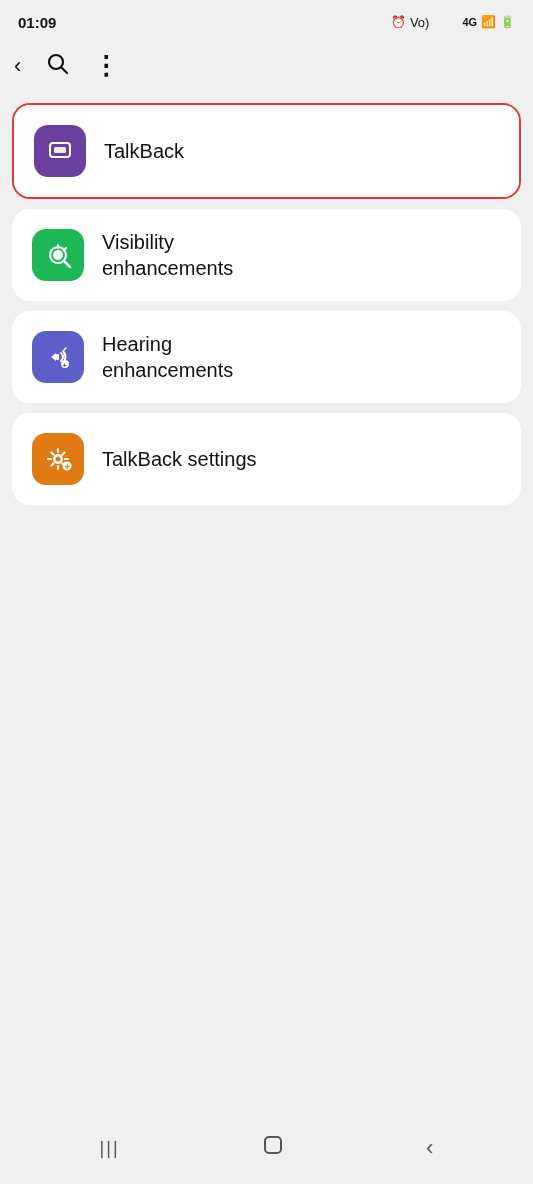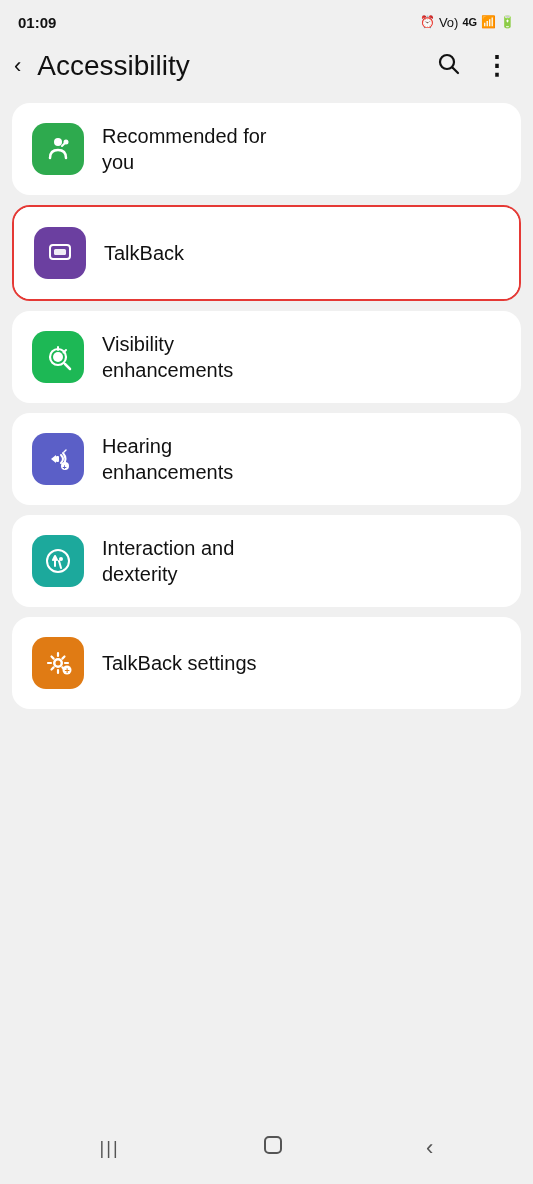--- a/index.html
+++ b/index.html
@@ -137,53 +137,39 @@
     }
   </style>
 </head>
 <body>
 
 <div class="status-bar">
   <span class="status-time">01:09</span>
   <div class="status-icons">
     <span>⏰</span>
     <span style="font-size:13px;">Vo)</span>
-    <span style="font-size:11px; font-weight:600;">4G</span>
+    <span style="font-size:11px; font-weight:600;margin-left:29px;">4G</span>
     <span>📶</span>
     <span>🔋</span>
   </div>
 </div>
 
 <div class="toolbar">
   <span class="toolbar-back">‹</span>
-  <span class="toolbar-title">Accessibility</span>
   <span class="toolbar-icon">
     <svg width="24" height="24" viewBox="0 0 24 24" fill="none" stroke="#111" stroke-width="2.2" stroke-linecap="round" stroke-linejoin="round">
       <circle cx="11" cy="11" r="7"></circle>
       <line x1="16.5" y1="16.5" x2="22" y2="22"></line>
     </svg>
   </span>
   <span class="toolbar-icon" style="font-size:26px; font-weight:700; letter-spacing:1px;">⋮</span>
 </div>
 
 <div class="content">
 
-  <div class="menu-card">
-    <div class="menu-item">
-      <div class="menu-icon icon-green">
-        <svg width="30" height="30" viewBox="0 0 30 30" fill="white">
-          <circle cx="15" cy="8" r="4"></circle>
-          <path d="M7 24 Q7 16 15 16 Q23 16 23 24" stroke="white" stroke-width="2.5" fill="none" stroke-linecap="round"></path>
-          <path d="M19 12 L23 8" stroke="white" stroke-width="2" stroke-linecap="round"></path>
-          <circle cx="23" cy="8" r="2.5" fill="white"></circle>
-        </svg>
-      </div>
-      <span class="menu-label">Recommended for<br>you</span>
-    </div>
-  </div>
 
   <div class="talkback-highlight">
     <div class="menu-card" style="border-radius:0;">
       <div class="menu-item">
         <div class="menu-icon icon-purple">
           <svg width="30" height="30" viewBox="0 0 30 30" fill="white">
             <rect x="5" y="7" width="20" height="14" rx="3" stroke="white" stroke-width="2" fill="none"></rect>
             <rect x="9" y="11" width="12" height="6" rx="1.5" fill="white" opacity="0.9"></rect>
           </svg>
         </div>
@@ -217,33 +203,20 @@
           <line x1="21" y1="8" x2="23" y2="6" stroke="white" stroke-width="1.5" stroke-linecap="round"></line>
           <path d="M20 9 Q25 15 20 21" stroke="white" stroke-width="2" fill="none" stroke-linecap="round"></path>
           <circle cx="22" cy="22" r="4" fill="white"></circle>
           <text x="19.5" y="25.5" font-size="7" fill="#5b5fc7" font-weight="bold">+</text>
         </svg>
       </div>
       <span class="menu-label">Hearing<br>enhancements</span>
     </div>
   </div>
 
-  <div class="menu-card">
-    <div class="menu-item">
-      <div class="menu-icon icon-teal">
-        <svg width="30" height="30" viewBox="0 0 30 30" fill="white">
-          <circle cx="15" cy="15" r="11" stroke="white" stroke-width="2" fill="none"></circle>
-          <path d="M12 10 L12 20 M10 14 L12 10 L14 14" stroke="white" stroke-width="2" fill="none" stroke-linecap="round" stroke-linejoin="round"></path>
-          <circle cx="18" cy="13" r="2" fill="white"></circle>
-          <path d="M16 15 L18 22" stroke="white" stroke-width="2" stroke-linecap="round"></path>
-        </svg>
-      </div>
-      <span class="menu-label">Interaction and<br>dexterity</span>
-    </div>
-  </div>
 
   <div class="menu-card">
     <div class="menu-item">
       <div class="menu-icon icon-orange">
         <svg width="30" height="30" viewBox="0 0 30 30" fill="white">
           <circle cx="15" cy="15" r="5" fill="white"></circle>
           <circle cx="15" cy="15" r="2.5" fill="#e07b14"></circle>
           <path d="M15 5 L15 8 M15 22 L15 25 M5 15 L8 15 M22 15 L25 15 M8.5 8.5 L10.6 10.6 M19.4 19.4 L21.5 21.5 M8.5 21.5 L10.6 19.4 M19.4 10.6 L21.5 8.5" stroke="white" stroke-width="2.2" stroke-linecap="round"></path>
           <circle cx="24" cy="22" r="4.5" fill="white"></circle>
           <text x="21.5" y="25.5" font-size="9" fill="#e07b14" font-weight="bold">+</text>

